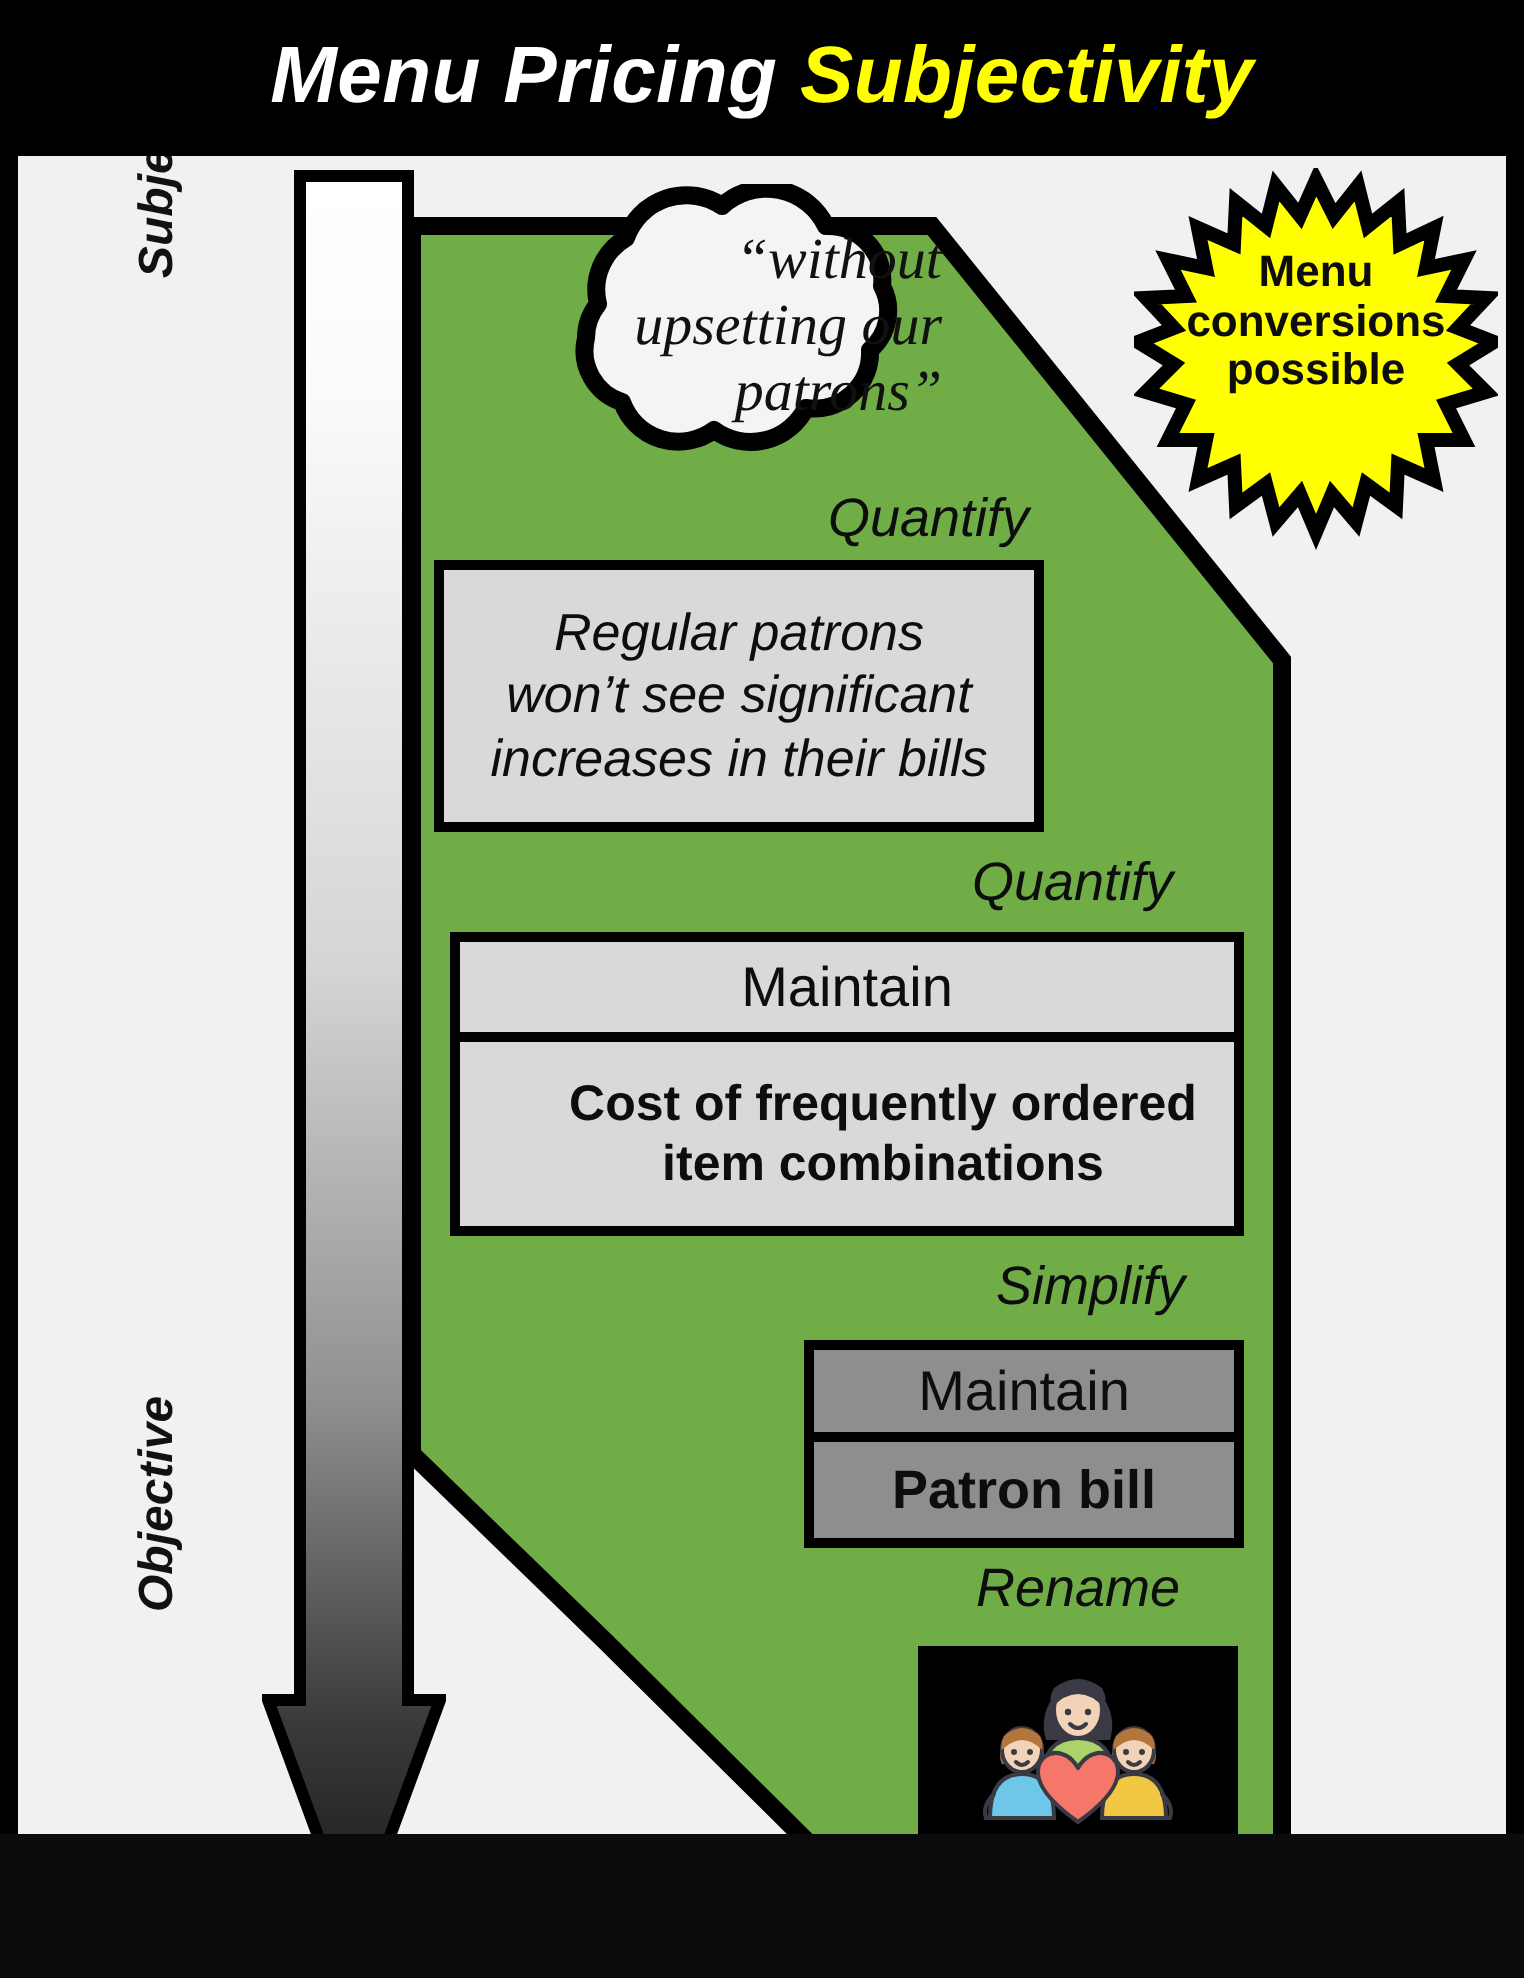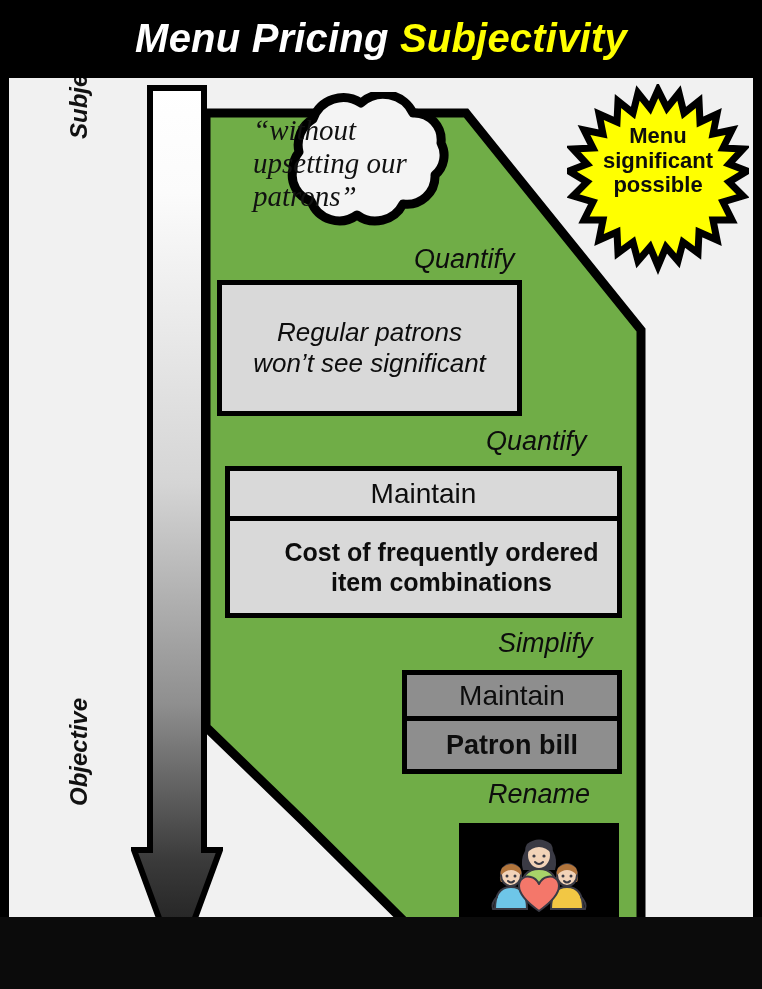--- a/index.html
+++ b/index.html
@@ -116,21 +116,21 @@
   #gw-label{
     position:absolute;left:0;bottom:8px;width:160px;text-align:center;
     color:#fff;font-weight:bold;font-style:italic;font-size:28px;
   }
 
   
   #cloud{position:absolute;left:228px;top:14px;width:250px;height:160px;}
   #cloud svg{display:block;}
   #cloud .ctxt{
     position:absolute;left:16px;top:22px;width:218px;
-    text-align:left;
+    text-align:right;
     font-family:"Liberation Serif",serif;
     font-style:italic;font-size:29px;line-height:1.13;color:#111;
   }
 
   
   #burst{position:absolute;left:558px;top:6px;width:182px;height:192px;}
   #burst svg{display:block;}
   #burst .btxt{
     position:absolute;left:13px;top:40px;width:156px;
     text-align:center;font-weight:bold;font-size:22px;line-height:1.12;color:#0d0d0d;
@@ -174,20 +174,21 @@
 
     <div class="stage-lab" id="lab-explain">Quantify</div>
     <div class="stage-lab" id="lab-quantify">Quantify</div>
     <div class="stage-lab" id="lab-simplify">Simplify</div>
     <div class="stage-lab" id="lab-rename">Rename</div>
 
     <div class="box" id="box-explain">
       <div class="txt">
         <div>Regular patrons</div>
         <div>won’t see significant</div>
+        <div>increases in their bills</div>
       </div>
     </div>
 
     <div class="box" id="box-quantify">
       <div class="cellrow r1">Maintain</div>
       <div class="cellrow r2">
         <div>
           <div>Cost of frequently ordered</div>
           <div>item combinations</div>
         </div>
@@ -257,19 +258,19 @@
         <div>patrons”</div>
       </div>
     </div>
 
     <div id="burst">
       <svg width="182" height="192" viewBox="0 0 182 192">
         <polygon fill="#ffff00" stroke="#000" stroke-width="7" stroke-linejoin="miter" points="91,6 100,24 112,9 117,29 132,17 133,38 150,30 146,50 165,46 156,64 176,65 162,80 180,87 162,98 176,112 156,118 165,136 146,136 150,156 132,148 131,169 116,158 111,177 99,163 91,182 83,163 71,177 66,158 51,169 50,148 32,156 36,136 17,136 26,118 6,112 20,98 2,87 20,80 6,65 26,64 17,46 36,50 32,30 50,38 51,17 66,29 71,9 83,24"></polygon>
       </svg>
       <div class="btxt">
         <div>Menu</div>
-        <div>significant</div>
+        <div>conversions</div>
         <div>possible</div>
       </div>
     </div>
 
   </div>
 </div>
 
 </body></html>

